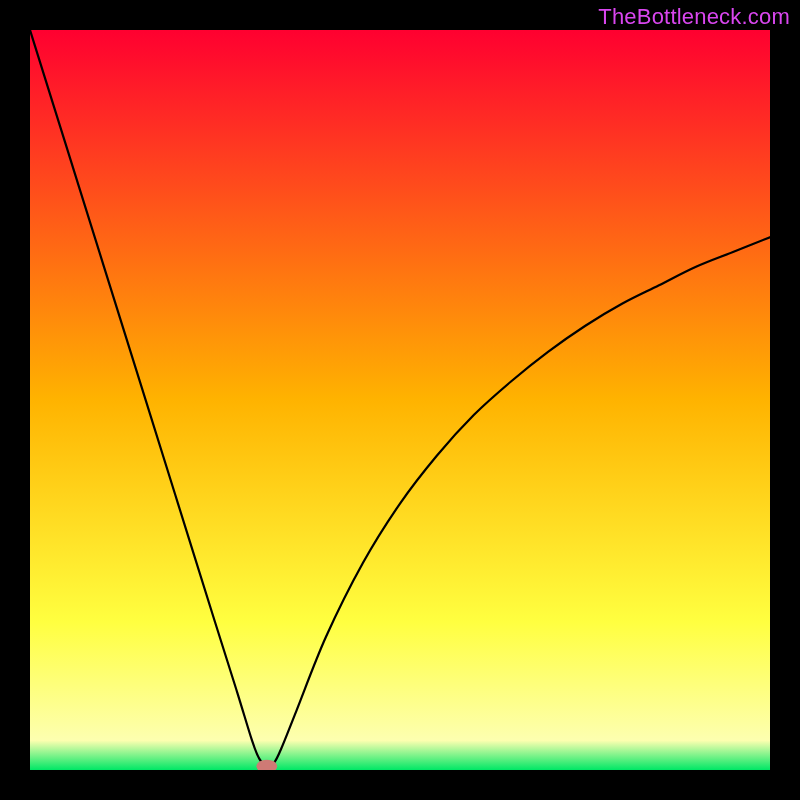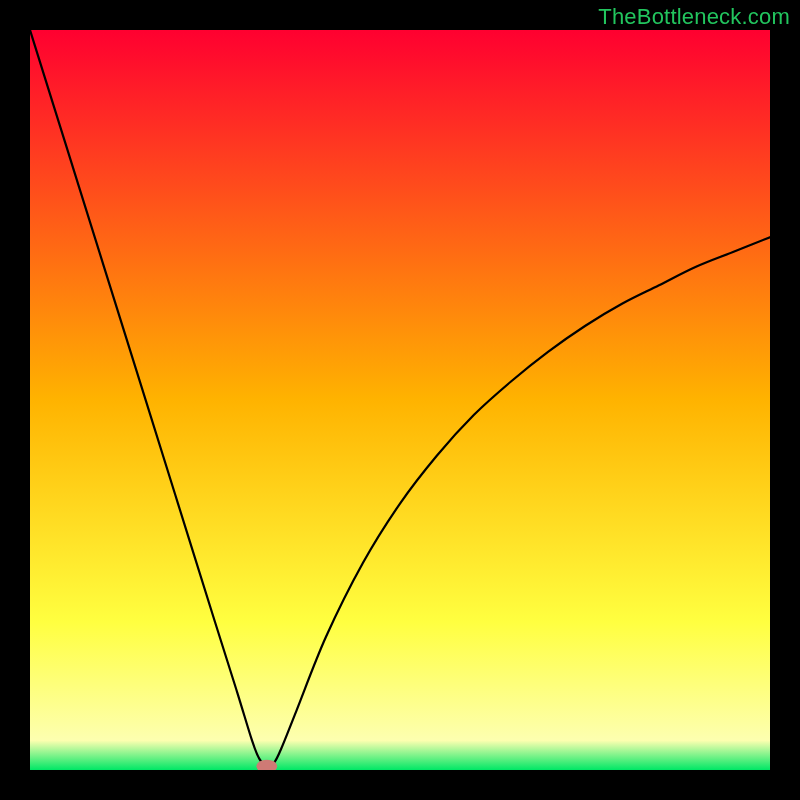--- a/index.html
+++ b/index.html
@@ -16,21 +16,21 @@
     top: 30px;
     width: 740px;
     height: 740px;
   }
   .watermark {
     position: absolute;
     top: 4px;
     right: 10px;
     font-family: Arial, Helvetica, sans-serif;
     font-size: 22px;
-    color: #22c55e;
+    color: #d946ef;
     font-weight: 500;
     letter-spacing: 0.2px;
   }
 </style>
 </head>
 <body>
 
 <div class="frame">
   <div class="watermark">TheBottleneck.com</div>
   <svg class="plot" viewBox="0 0 740 740" preserveAspectRatio="none">

